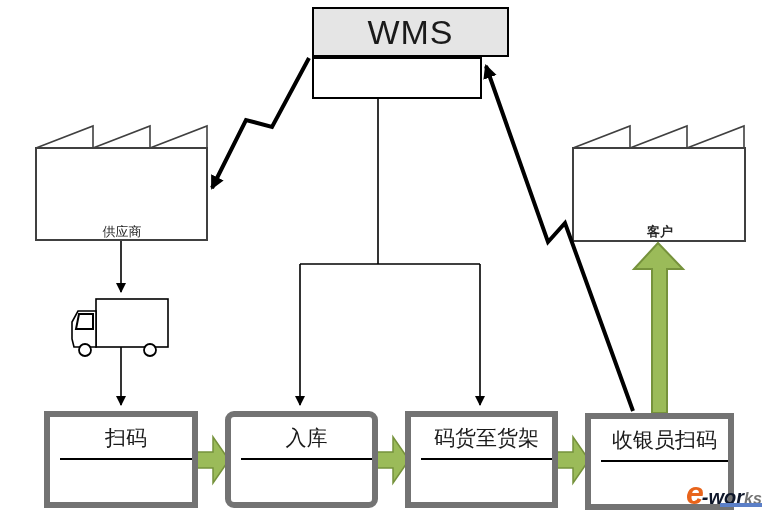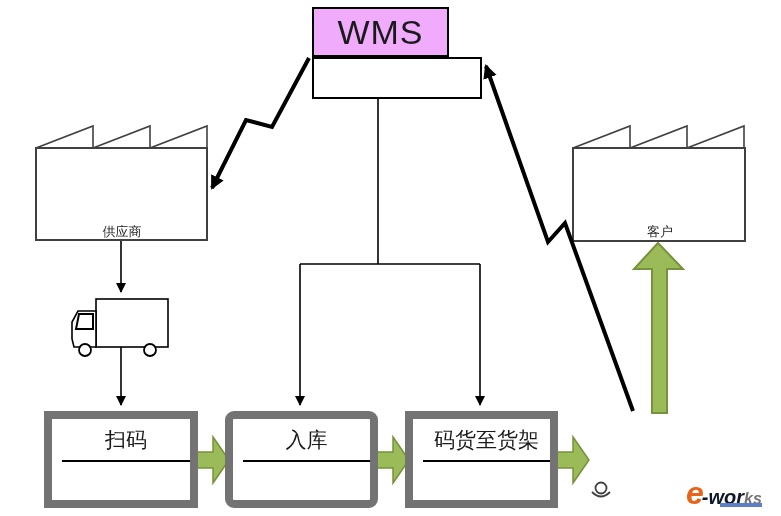--- a/index.html
+++ b/index.html
@@ -4,31 +4,31 @@
 <style>
   html,body{margin:0;padding:0;background:#fff;}
   #canvas{
     position:relative;width:781px;height:516px;background:#ffffff;overflow:hidden;
     font-family:"Liberation Sans","DejaVu Sans",sans-serif;color:#000;
   }
   #shapes{position:absolute;left:0;top:0;width:781px;height:516px;}
   .abs{position:absolute;box-sizing:border-box;}
   
   .wms-header{
-    left:312px;top:7px;width:137px;height:50px;background:#f0abfc;
+    left:312px;top:7px;width:197px;height:50px;background:#e5e5e5;
     border:2px solid #000;display:flex;align-items:center;justify-content:center;
     font-size:34px;letter-spacing:1px;color:#1a1a1a;
   }
   .wms-sub{left:312px;top:57px;width:170px;height:42px;background:#fff;border:2px solid #000;}
   
   .factory-label{display:flex;align-items:center;justify-content:center;font-size:13px;color:#262626;margin-top:36px;}
   .supplier-label{left:60px;top:182px;width:124px;height:28px;}
-  .customer-label{left:598px;top:182px;width:124px;height:28px;}
+  .customer-label{left:598px;top:182px;width:124px;height:28px;font-weight:bold;}
   
-  .proc{background:#fff;border:8px solid #737373;padding-left:10px;}
+  .proc{background:#fff;border:6px solid #737373;padding-left:10px;}
   .proc .title{
     height:41px;border-bottom:2px solid #000;display:flex;align-items:center;
     justify-content:center;font-size:21px;color:#1a1a1a;white-space:nowrap;
   }
   .proc1{left:44px;top:411px;width:154px;height:97px;}
   .proc2{left:225px;top:411px;width:153px;height:97px;border-radius:9px;}
   .proc3{left:405px;top:411px;width:153px;height:97px;}
   .proc4{left:585px;top:413px;width:149px;height:97px;}
   
   .logo{left:686px;top:476px;width:92px;height:36px;font-style:italic;font-weight:bold;line-height:34px;white-space:nowrap;}
@@ -110,19 +110,22 @@
 
   <div class="abs proc proc1">
     <div class="title">扫码</div>
   </div>
   <div class="abs proc proc2">
     <div class="title">入库</div>
   </div>
   <div class="abs proc proc3">
     <div class="title">码货至货架</div>
   </div>
+  <div class="abs proc proc4">
+    <div class="title">收银员扫码</div>
+  </div>
 
   <div class="abs logo">
     <span class="e">e</span><span class="mid">-wor</span><span class="ks">ks</span>
     <div class="bar"></div>
   </div>
 
 </div>
 
 </body></html>

